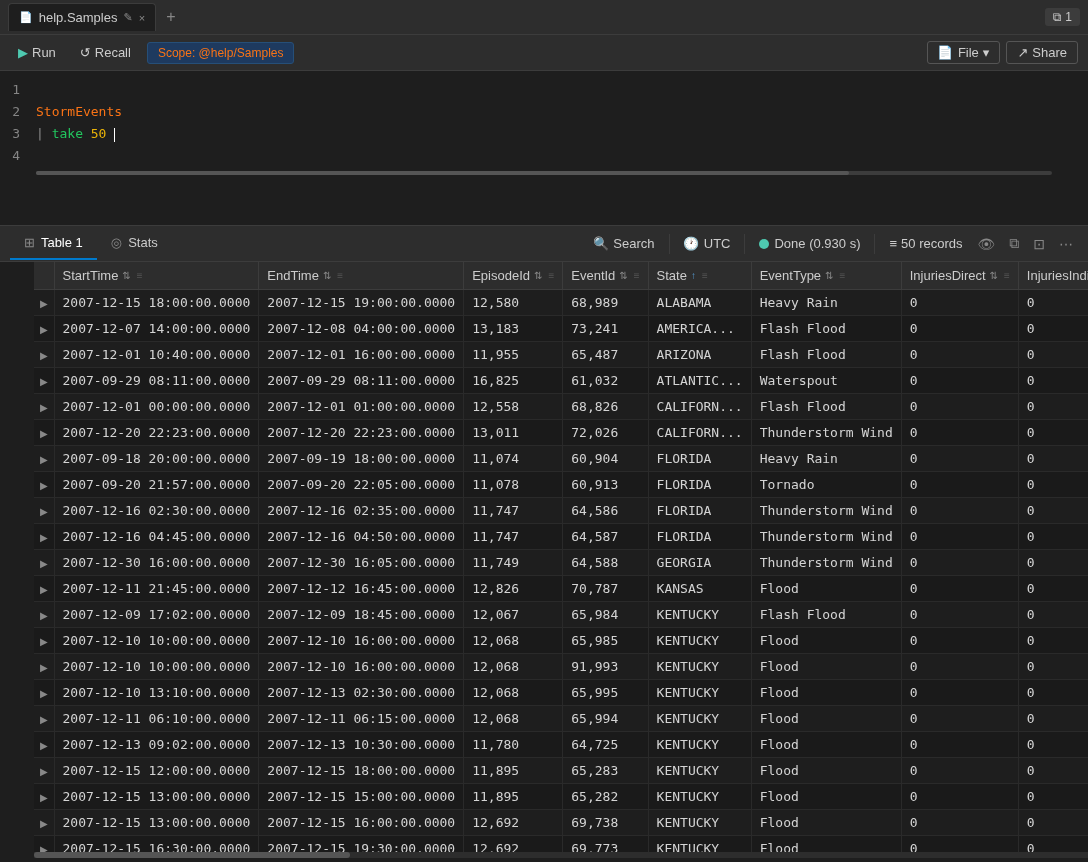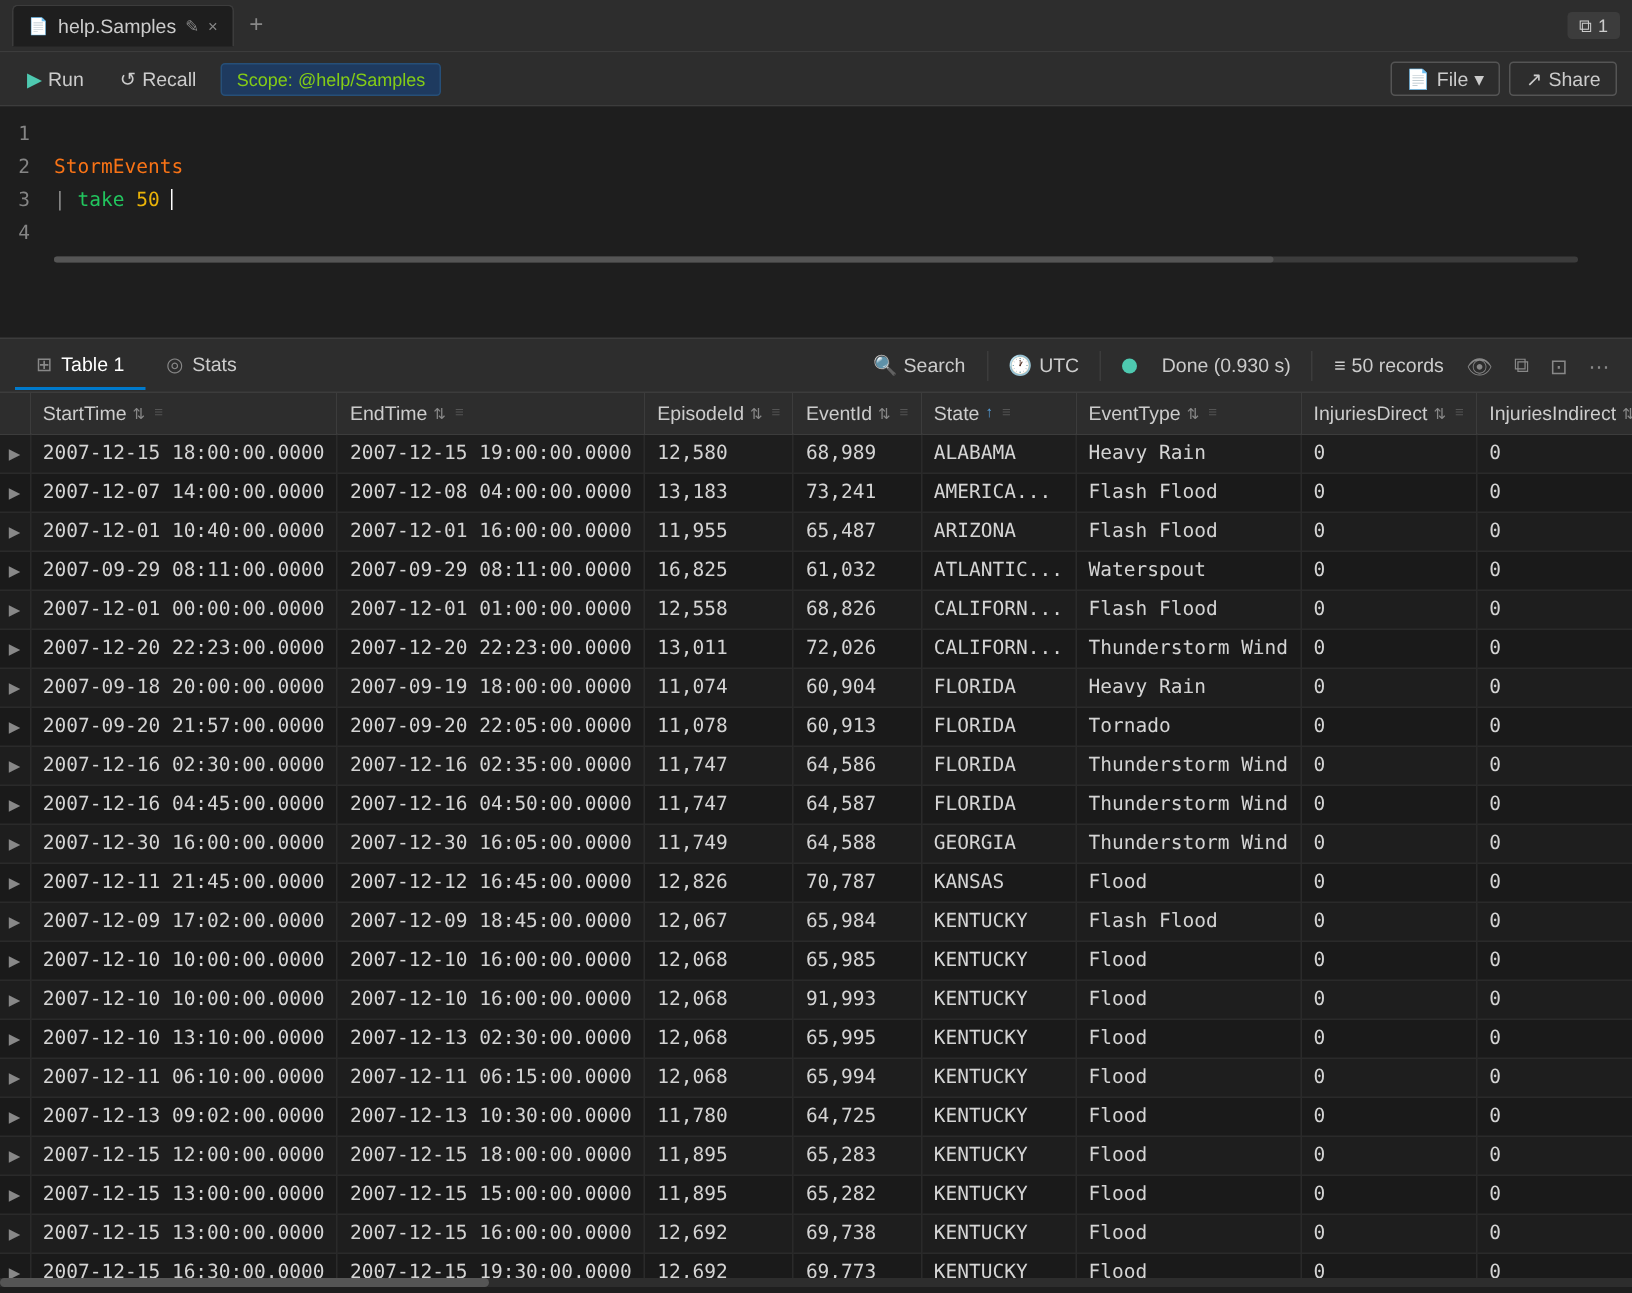--- a/index.html
+++ b/index.html
@@ -31,21 +31,21 @@
       height: 36px; padding: 0 10px;
     }
     .toolbar-btn {
       display: flex; align-items: center; gap: 4px;
       background: transparent; border: none; color: #cccccc;
       padding: 4px 8px; cursor: pointer; font-size: 13px; border-radius: 3px;
     }
     .toolbar-btn .btn-icon { color: #4ec9b0; }
     .scope-badge {
       background: #1e3a5f; border: 1px solid #264f78;
-      color: #84cc16; padding: 3px 10px; border-radius: 3px; font-size: 12px;
+      color: #f97316; padding: 3px 10px; border-radius: 3px; font-size: 12px;
     }
     .toolbar-spacer { flex: 1; }
     .toolbar-right { display: flex; align-items: center; gap: 6px; }
     .file-btn, .share-btn {
       display: flex; align-items: center; gap: 4px;
       background: transparent; border: 1px solid #555; color: #ccc;
       padding: 3px 10px; border-radius: 3px; cursor: pointer; font-size: 13px;
     }
 
     
@@ -93,36 +93,37 @@
     }
     .search-btn {
       display: flex; align-items: center; gap: 4px;
       background: transparent; border: none; color: #ccc; cursor: pointer; font-size: 13px;
     }
     .utc-btn {
       display: flex; align-items: center; gap: 4px;
       background: transparent; border: none; color: #ccc; cursor: pointer; font-size: 13px;
     }
     .done-badge {
-      display: flex; align-items: center; gap: 16px; color: #ccc; font-size: 13px;
+      display: flex; align-items: center; gap: 5px; color: #ccc; font-size: 13px;
     }
     .done-dot { width: 10px; height: 10px; background: #4ec9b0; border-radius: 50%; }
     .records-badge {
       display: flex; align-items: center; gap: 4px; color: #ccc; font-size: 13px;
     }
     .results-icons { display: flex; gap: 4px; }
     .result-icon-btn {
       background: transparent; border: none; color: #888;
       padding: 3px 5px; cursor: pointer; font-size: 14px; border-radius: 3px;
     }
 
     
     .table-container {
       overflow: auto; height: calc(862px - 35px - 36px - 155px - 36px - 4px);
       background: #1e1e1e;
+      margin-left: 34px;
     }
     table { border-collapse: collapse; width: max-content; min-width: 100%; }
     thead { position: sticky; top: 0; z-index: 10; }
     th {
       background: #2d2d2d; color: #cccccc; font-weight: 500;
       padding: 6px 8px; border-right: 1px solid #3c3c3c;
       border-bottom: 1px solid #3c3c3c; white-space: nowrap;
       font-size: 13px; text-align: left;
     }
     th:first-child { width: 20px; padding: 6px 4px; }

